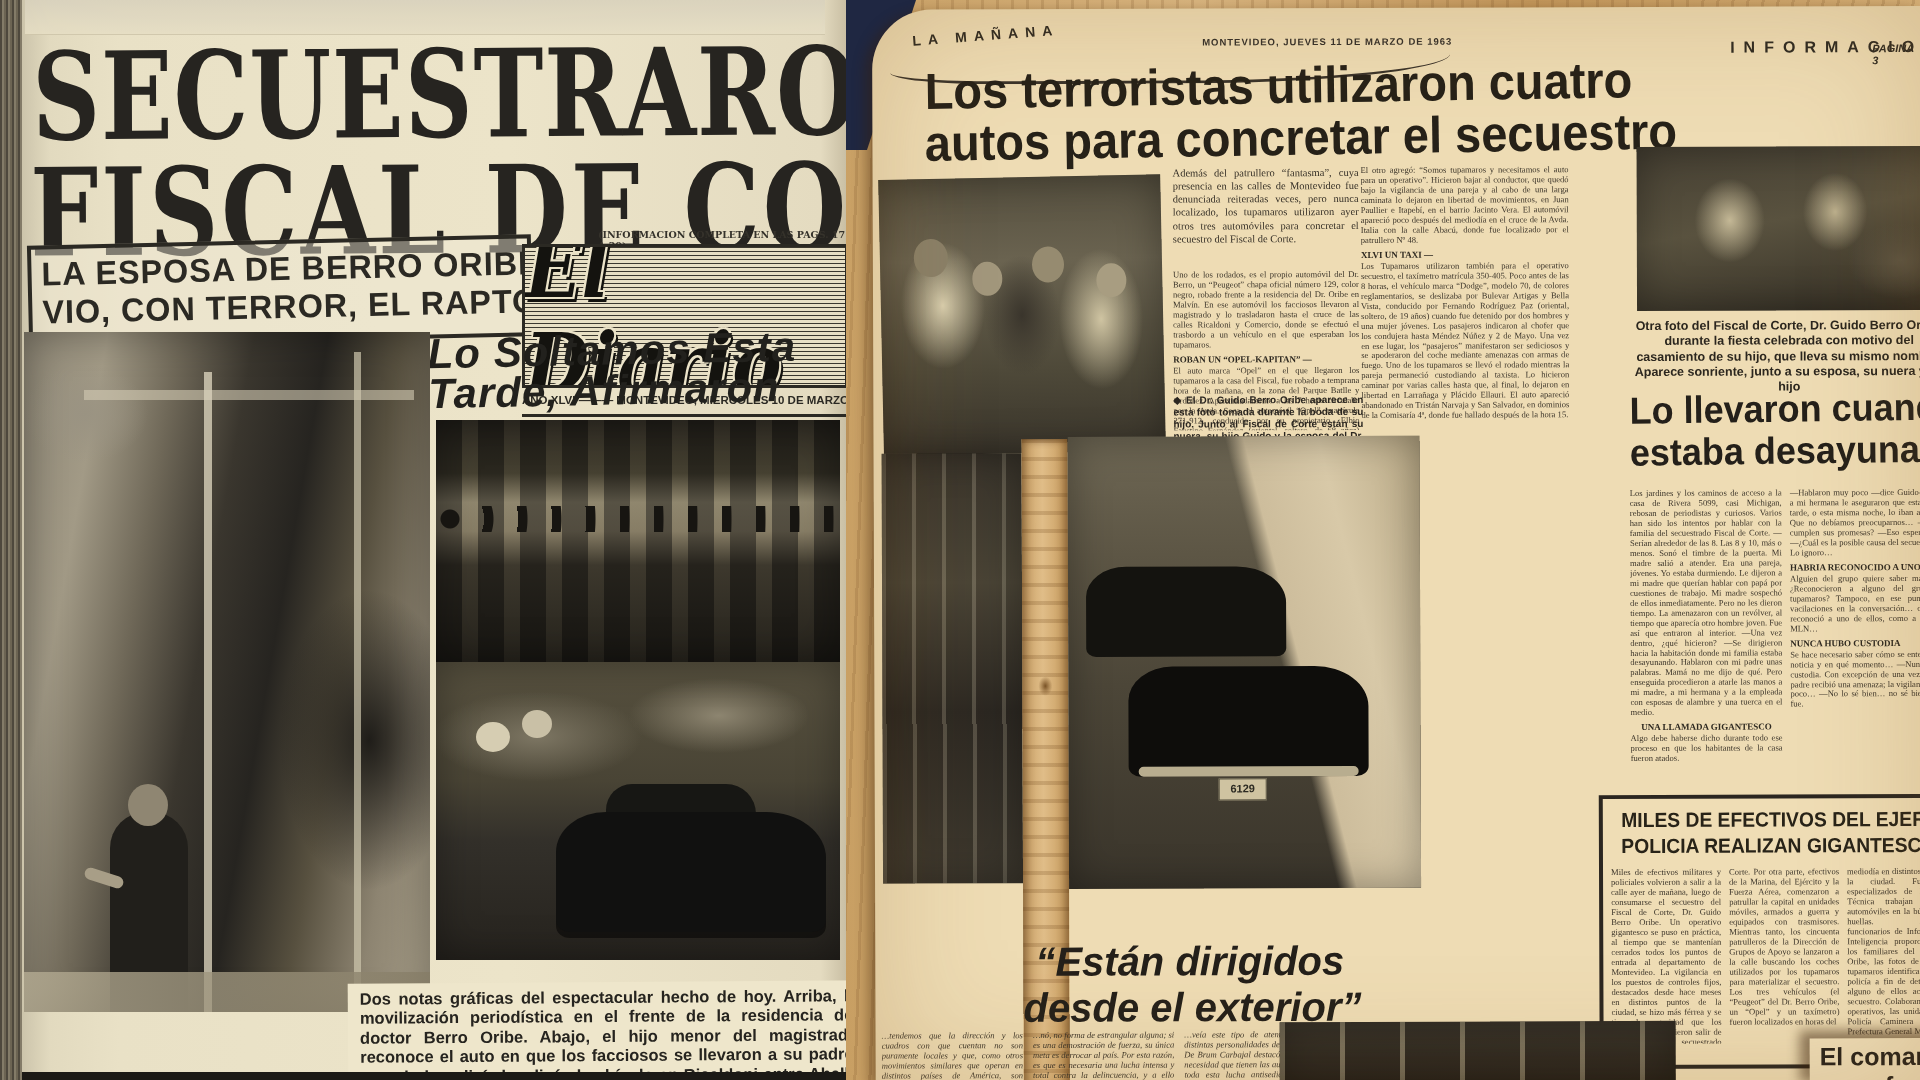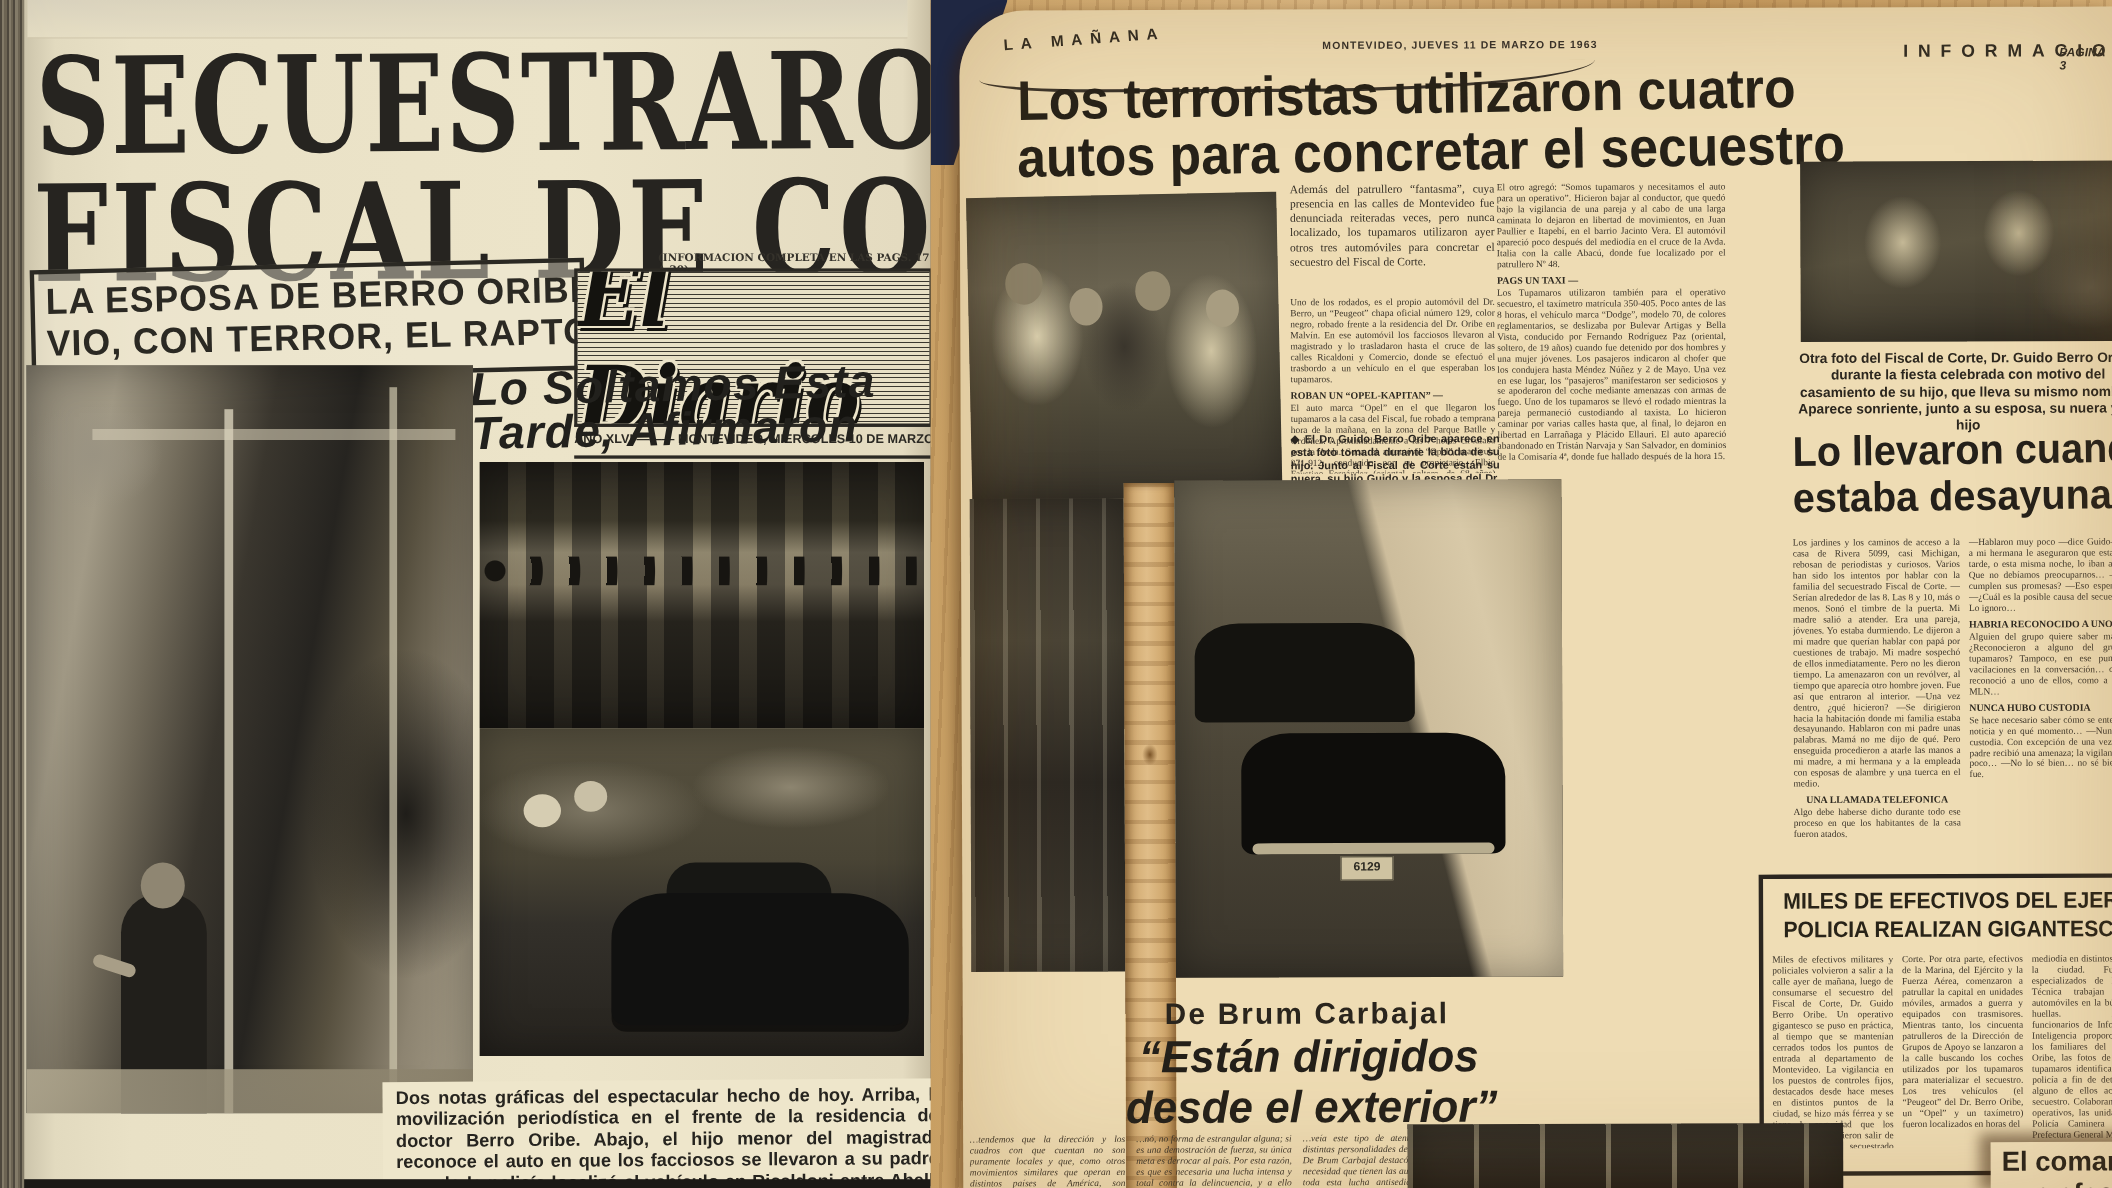--- a/index.html
+++ b/index.html
@@ -236,35 +236,35 @@
       <div id="rintro" class="abs">Además del patrullero “fantasma”, cuya presencia en las calles de Montevideo fue denunciada reiteradas veces, pero nunca localizado, los tupamaros utilizaron ayer otros tres automóviles para concretar el secuestro del Fiscal de Corte.</div>
 
       <div id="rcolA" class="abs">
         <div class="tiny">Uno de los rodados, es el propio automóvil del Dr. Berro, un “Peugeot” chapa oficial número 129, color negro, robado frente a la residencia del Dr. Oribe en Malvín. En ese automóvil los facciosos llevaron al magistrado y lo trasladaron hasta el cruce de las calles Ricaldoni y Comercio, donde se efectuó el trasbordo a un vehículo en el que esperaban los tupamaros.</div>
         <div class="tinysub">ROBAN UN “OPEL-KAPITAN” —</div>
         <div class="tiny">El auto marca “Opel” en el que llegaron los tupamaros a la casa del Fiscal, fue robado a temprana hora de la mañana, en la zona del Parque Batlle y Ordóñez. Aproximadamente a las 7 horas circulaba por la Avda. Soca, el automóvil “Opel”, matrícula 271-912, conducido por su propietario, Elbio Faustino Fernández (oriental, soltero, de 68 años) domiciliado en Gabriel Pereyra 3104. Al pasar por Soca y Brito del Pino, Fernández vio que lo saludaban amablemente dos jóvenes. El conductor detuvo la marcha y uno de los individuos le dijo: “¿cómo le va? ¿no se acuerda de mí? yo soy el hijo de Brum”. El hombre no reconoció al joven, pero igual se detuvo pensando que quizá era en realidad el hijo de Brum, un compañero de su oficina en UTE.</div>
       </div>
 
       <div id="rcolB" class="abs">
         <div class="tiny">El otro agregó: “Somos tupamaros y necesitamos el auto para un operativo”. Hicieron bajar al conductor, que quedó bajo la vigilancia de una pareja y al cabo de una larga caminata lo dejaron en libertad de movimientos, en Juan Paullier e Itapebí, en el barrio Jacinto Vera. El automóvil apareció poco después del mediodía en el cruce de la Avda. Italia con la calle Abacú, donde fue localizado por el patrullero Nº 48.</div>
-        <div class="tinysub">PAGS UN TAXI —</div>
+        <div class="tinysub">XLVI UN TAXI —</div>
         <div class="tiny">Los Tupamaros utilizaron también para el operativo secuestro, el taxímetro matrícula 350-405. Poco antes de las 8 horas, el vehículo marca “Dodge”, modelo 70, de colores reglamentarios, se deslizaba por Bulevar Artigas y Bella Vista, conducido por Fernando Rodríguez Paz (oriental, soltero, de 19 años) cuando fue detenido por dos hombres y una mujer jóvenes. Los pasajeros indicaron al chofer que los condujera hasta Méndez Núñez y 2 de Mayo. Una vez en ese lugar, los “pasajeros” manifestaron ser sediciosos y se apoderaron del coche mediante amenazas con armas de fuego. Uno de los tupamaros se llevó el rodado mientras la pareja permaneció custodiando al taxista. Lo hicieron caminar por varias calles hasta que, al final, lo dejaron en libertad en Larrañaga y Plácido Ellauri. El auto apareció abandonado en Tristán Narvaja y San Salvador, en dominios de la Comisaría 4ª, donde fue hallado después de la hora 15.</div>
       </div>
 
       <div id="rboldnote" class="abs">◆ El Dr. Guido Berro Oribe aparece en esta foto tomada durante la boda de su hijo. Junto al Fiscal de Corte están su nuera, su hijo Guido y la esposa del Dr. Berro en una reunión con motivo de celebrarse el casamiento de su hijo.</div>
 
       <div id="rphoto-fiesta" class="abs photo"></div>
       <div id="rfiesta-caption" class="abs">Otra foto del Fiscal de Corte, Dr. Guido Berro Oribe, durante la fiesta celebrada con motivo del casamiento de su hijo, que lleva su mismo nombre. Aparece sonriente, junto a su esposa, su nuera y su hijo</div>
 
       <div id="rsub1" class="abs">Lo llevaron cuando</div>
       <div id="rsub2" class="abs">estaba desayunando</div>
 
       <div id="rcolC" class="abs">
         <div class="tiny">Los jardines y los caminos de acceso a la casa de Rivera 5099, casi Michigan, rebosan de periodistas y curiosos. Varios han sido los intentos por hablar con la familia del secuestrado Fiscal de Corte. —Serían alrededor de las 8. Las 8 y 10, más o menos. Sonó el timbre de la puerta. Mi madre salió a atender. Era una pareja, jóvenes. Yo estaba durmiendo. Le dijeron a mi madre que querían hablar con papá por cuestiones de trabajo. Mi madre sospechó de ellos inmediatamente. Pero no les dieron tiempo. La amenazaron con un revólver, al tiempo que aparecía otro hombre joven. Fue así que entraron al interior. —Una vez dentro, ¿qué hicieron? —Se dirigieron hacia la habitación donde mi familia estaba desayunando. Hablaron con mi padre unas palabras. Mamá no me dijo de qué. Pero enseguida procedieron a atarle las manos a mi madre, a mi hermana y a la empleada con esposas de alambre y una tuerca en el medio.</div>
-        <div class="tinysub" style="text-align:center">UNA LLAMADA TELEFONICA</div>
+        <div class="tinysub" style="text-align:center">UNA LLAMADA GIGANTESCO</div>
         <div class="tiny">Algo debe haberse dicho durante todo ese proceso en que los habitantes de la casa fueron atados.</div>
       </div>
       <div id="rcolD" class="abs">
         <div class="tiny">—Hablaron muy poco —dice Guido—, pero a mi hermana le aseguraron que esta misma tarde, o esta misma noche, lo iban a liberar. Que no debíamos preocuparnos… —¿Ellos cumplen sus promesas? —Eso esperamos… —¿Cuál es la posible causa del secuestro? —Lo ignoro…</div>
         <div class="tinysub">HABRIA RECONOCIDO A UNO</div>
         <div class="tiny">Alguien del grupo quiere saber más… —¿Reconocieron a alguno del grupo de tupamaros? Tampoco, en ese punto, hay vacilaciones en la conversación… cree que reconoció a uno de ellos, como a uno del MLN…</div>
         <div class="tinysub">NUNCA HUBO CUSTODIA</div>
         <div class="tiny">Se hace necesario saber cómo se enteró de la noticia y en qué momento… —Nunca hubo custodia. Con excepción de una vez que mi padre recibió una amenaza; la vigilancia duró poco… —No lo sé bien… no sé bien cómo fue.</div>
       </div>
 
@@ -284,21 +284,20 @@
           <div>MILES DE EFECTIVOS DEL EJERCITO Y LA</div>
           <div>POLICIA REALIZAN GIGANTESCO OPERATIVO</div>
         </div>
         <div id="miles-cols">
           <div class="tiny">Miles de efectivos militares y policiales volvieron a salir a la calle ayer de mañana, luego de consumarse el secuestro del Fiscal de Corte, Dr. Guido Berro Oribe. Un operativo gigantesco se puso en práctica, al tiempo que se mantenían cerrados todos los puntos de entrada al departamento de Montevideo. La vigilancia en los puestos de controles fijos, destacados desde hace meses en distintos puntos de la ciudad, se hizo más férrea y se tiene la seguridad que los sediciosos no pudieron salir de la capital con el secuestrado Fiscal de</div>
           <div class="tiny">Corte. Por otra parte, efectivos de la Marina, del Ejército y la Fuerza Aérea, comenzaron a patrullar la capital en unidades móviles, armados a guerra y equipados con trasmisores. Mientras tanto, los cincuenta patrulleros de la Dirección de Grupos de Apoyo se lanzaron a la calle buscando los coches utilizados por los tupamaros para materializar el secuestro. Los tres vehículos (el “Peugeot” del Dr. Berro Oribe, un “Opel” y un taxímetro) fueron localizados en horas del</div>
           <div class="tiny">mediodía en distintos puntos de la ciudad. Funcionarios especializados de la Policía Técnica trabajan con los automóviles en la búsqueda de huellas. Asimismo, funcionarios de Información e Inteligencia proporcionaron a los familiares del Dr. Berro Oribe, las fotos de todos los tupamaros identificados por la policía a fin de determinar si alguno de ellos actuó en el secuestro. Colaboran con estos operativos, las unidades de la Policía Caminera y de la Prefectura General Marítima.</div>
         </div>
       </div>
 
-      <div id="brum-kicker" class="abs">De Brum Carbajal</div>
       <div id="brum-h1" class="abs">“Están dirigidos</div>
       <div id="brum-h2" class="abs">desde el exterior”</div>
       <div id="brum-cols" class="abs">
         <div class="tiny">…tendemos que la dirección y los cuadros con que cuentan no son puramente locales y que, como otros movimientos similares que operan en distintos países de América, son dirigidos desde el exterior”. El Ministro del Interior, Dr. Santiago de Brum Carbajal, fue quien hizo esta afirmación a LA MAÑANA refiriéndose a la acción llevada a cabo ayer por los tupamaros.</div>
         <div class="tiny">…nó, no forma de estrangular alguna; si es una demostración de fuerza, su única meta es derrocar al país. Por esta razón, es que es necesaria una lucha intensa y total contra la delincuencia, y a ello están decididos. Consultado sobre la versión de que el Procurador General tenía custodia…</div>
         <div class="tiny">…veía este tipo de atentados contra distintas personalidades del país. El Dr. De Brum Carbajal destacó asimismo la necesidad que tienen las autoridades, en toda esta lucha antisediciosa, de la colaboración de la población, y exhortó al país a prestar su apoyo a las fuerzas del orden…</div>
       </div>
 
       <div id="rphoto-store" class="abs photo"></div>
 

